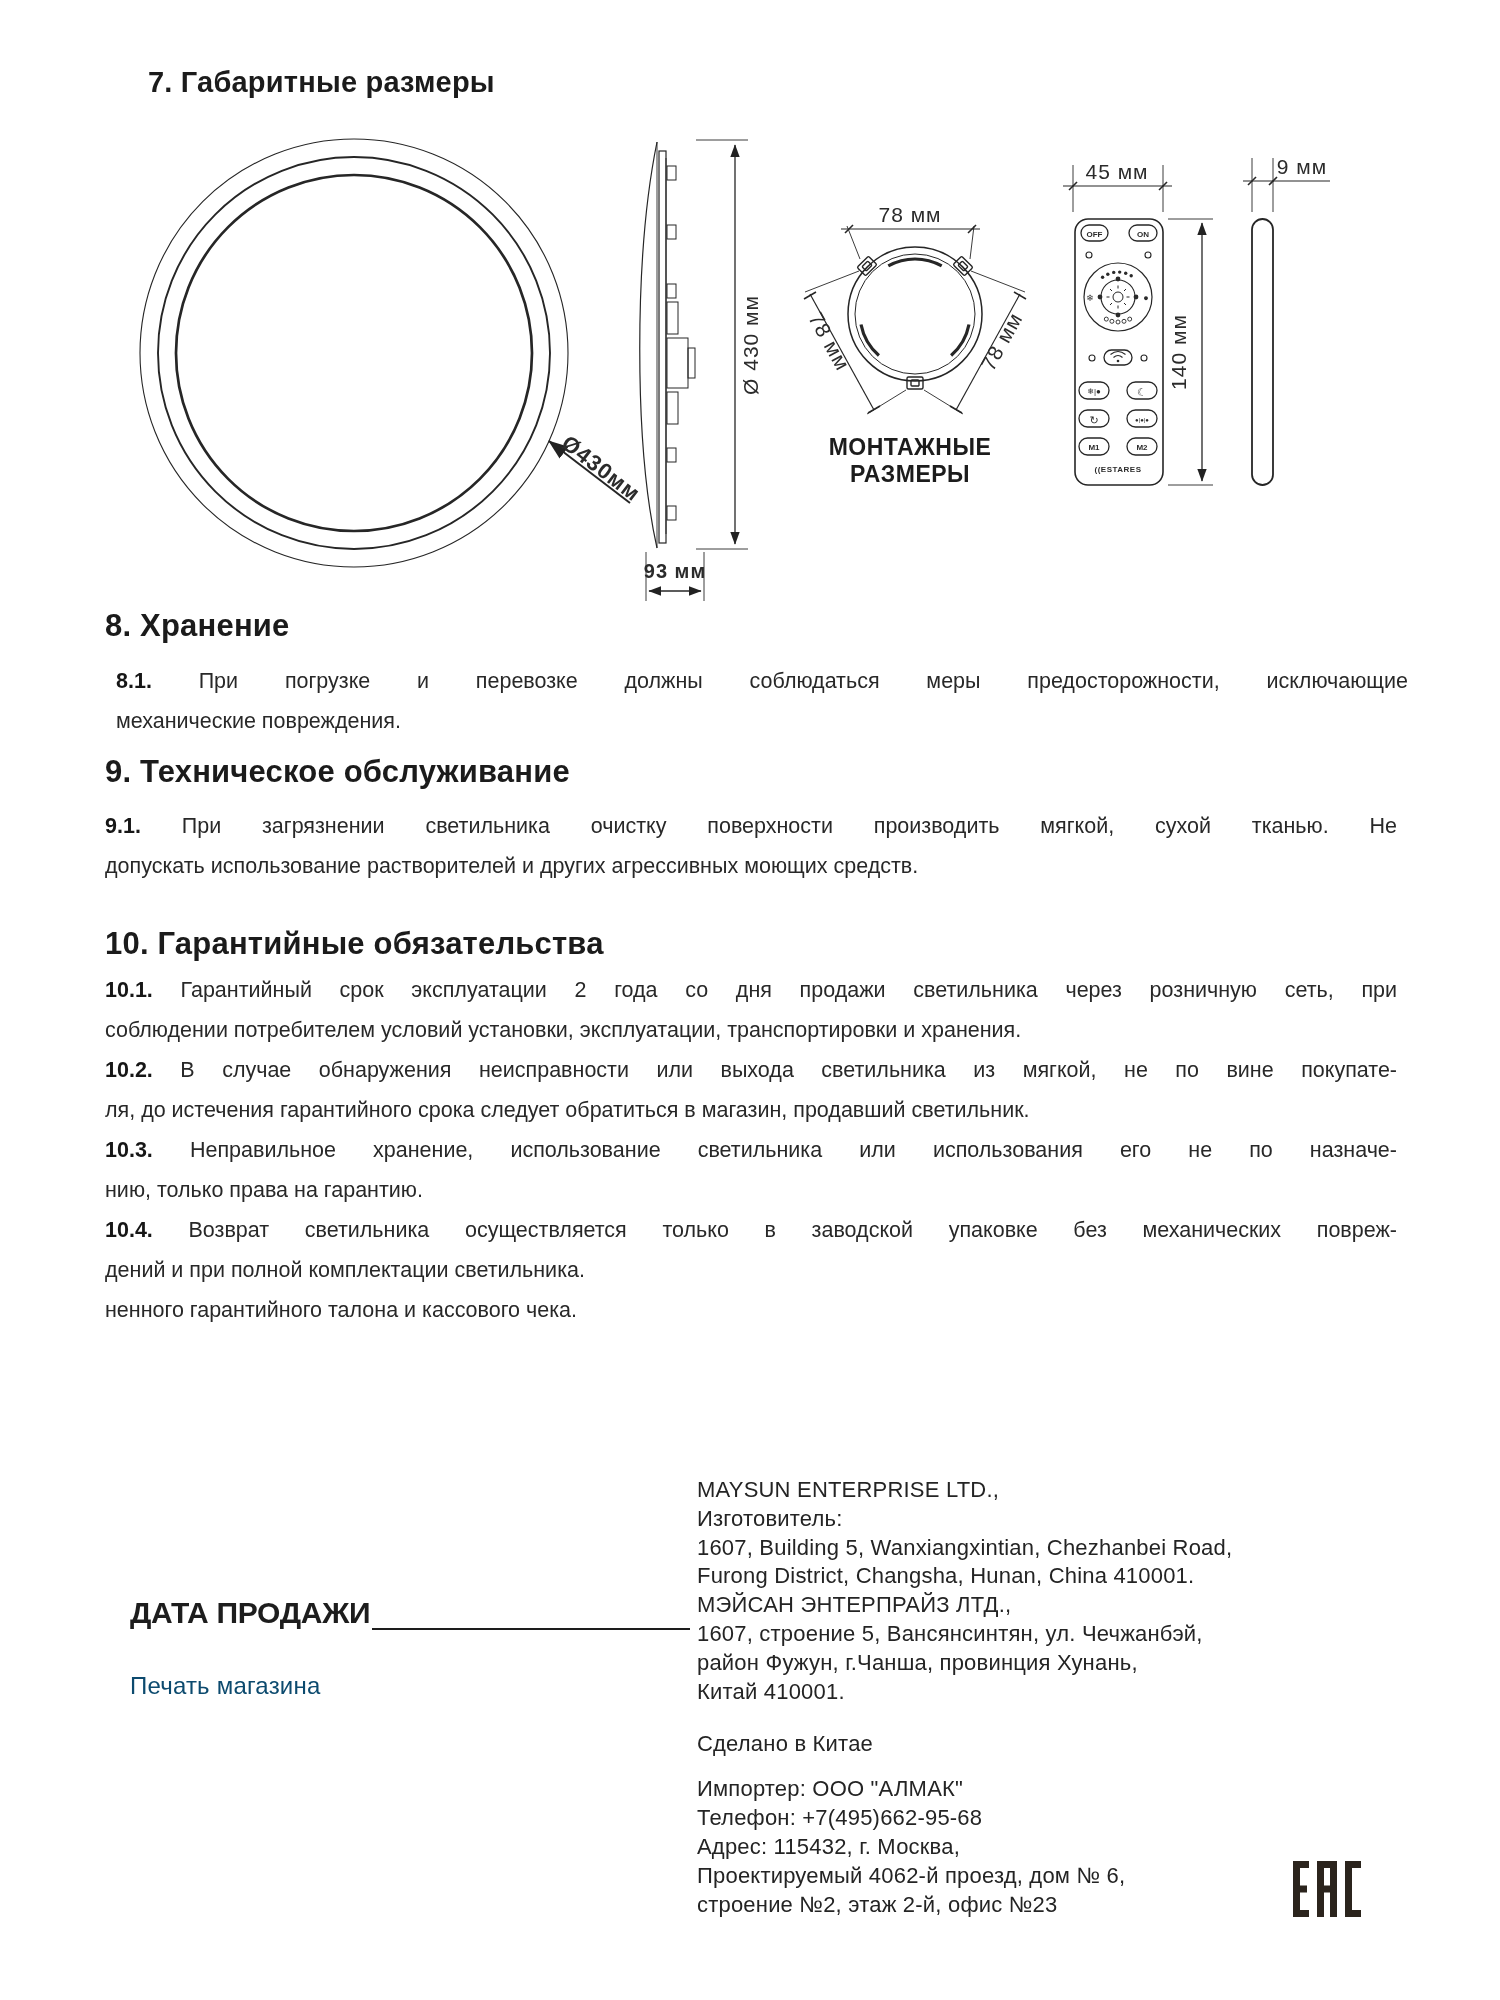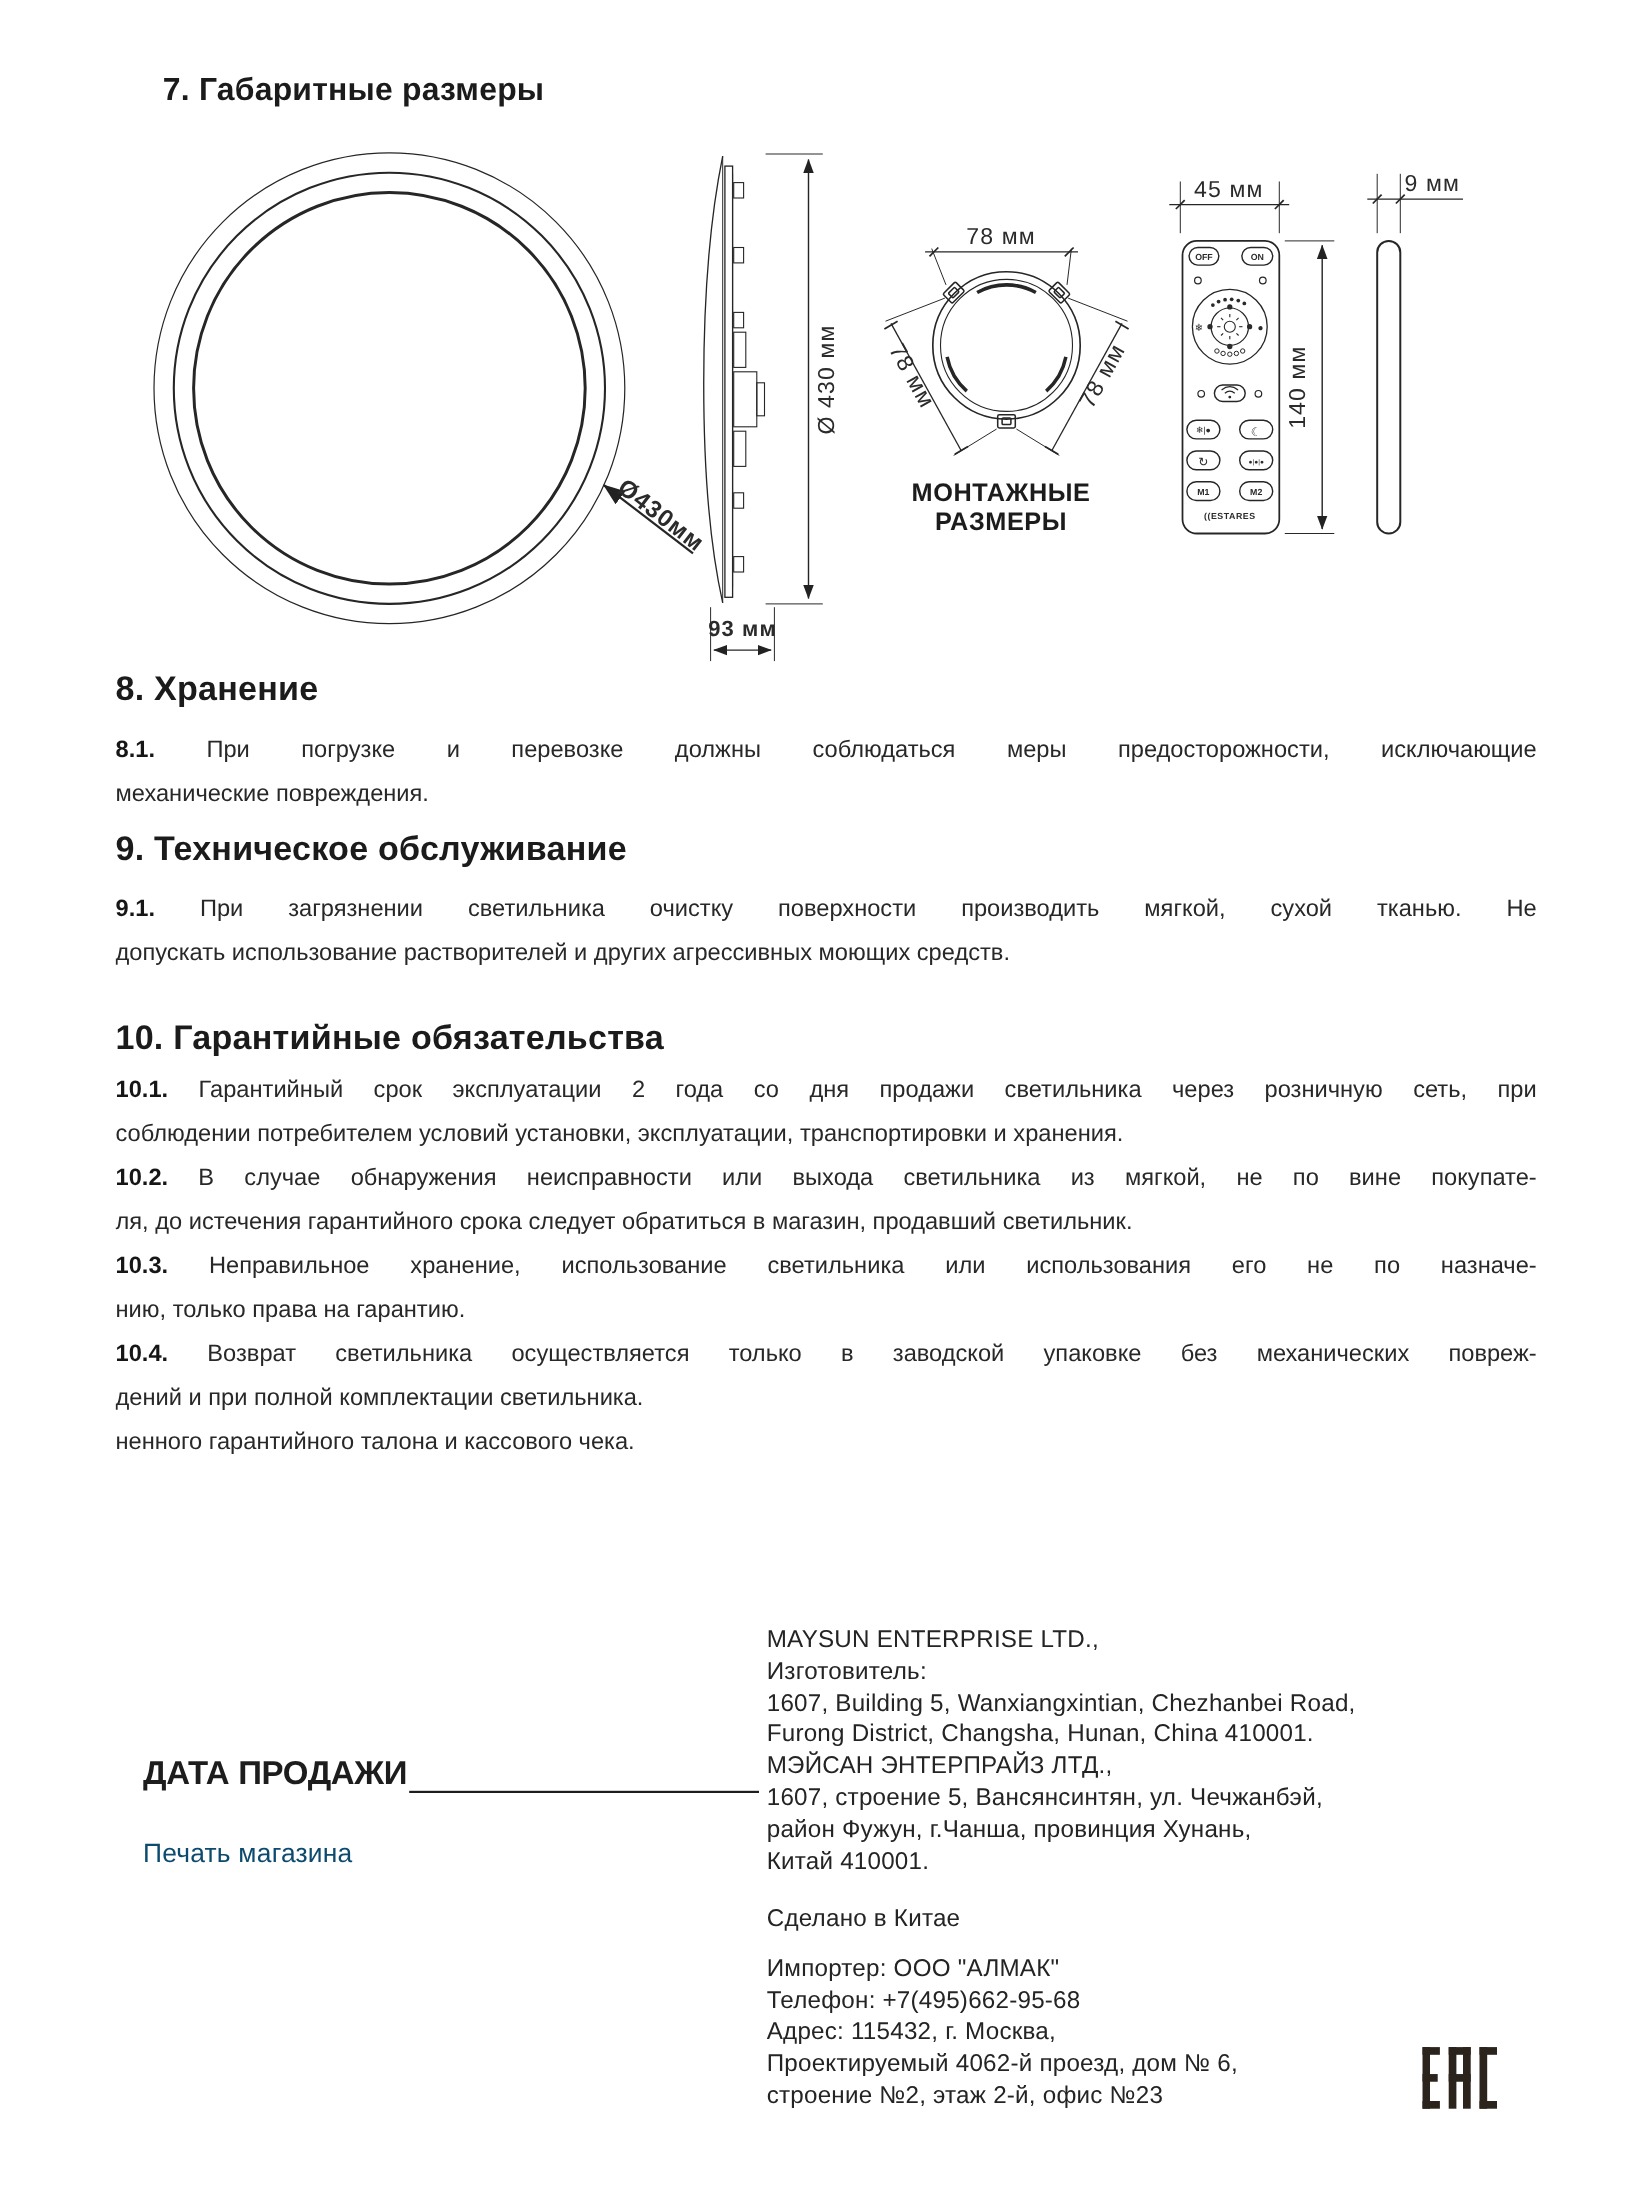--- a/index.html
+++ b/index.html
@@ -212,21 +212,21 @@
       <line x1="1252" y1="158" x2="1252" y2="212" stroke-width="0.9"></line>
       <line x1="1273" y1="158" x2="1273" y2="212" stroke-width="0.9"></line>
       <line x1="1243" y1="181" x2="1330" y2="181" stroke-width="1.2"></line>
       <line x1="1248" y1="185" x2="1256" y2="177" stroke-width="1.6"></line>
       <line x1="1269" y1="185" x2="1277" y2="177" stroke-width="1.6"></line>
       <text class="dim-t" x="1302" y="174" text-anchor="middle" stroke="none">9 мм</text>
     </g>
   </svg>
 
   <div class="abs sec-h" style="top:608px;">8. Хранение</div>
-  <div class="abs para" style="top:661px;">
+  <div class="abs para" style="top:661px;margin-left:11px;">
     <span class="ln"><b class="pnum">8.1.</b><span> При погрузке и перевозке должны соблюдаться меры предосторожности, исключающие</span></span>
     <span class="ln last">механические повреждения.</span>
   </div>
 
   <div class="abs sec-h" style="top:754px;">9. Техническое обслуживание</div>
   <div class="abs para" style="top:806px;">
     <span class="ln"><b class="pnum">9.1.</b><span> При загрязнении светильника очистку поверхности производить мягкой, сухой тканью. Не</span></span>
     <span class="ln last">допускать использование растворителей и других агрессивных моющих средств.</span>
   </div>
 

